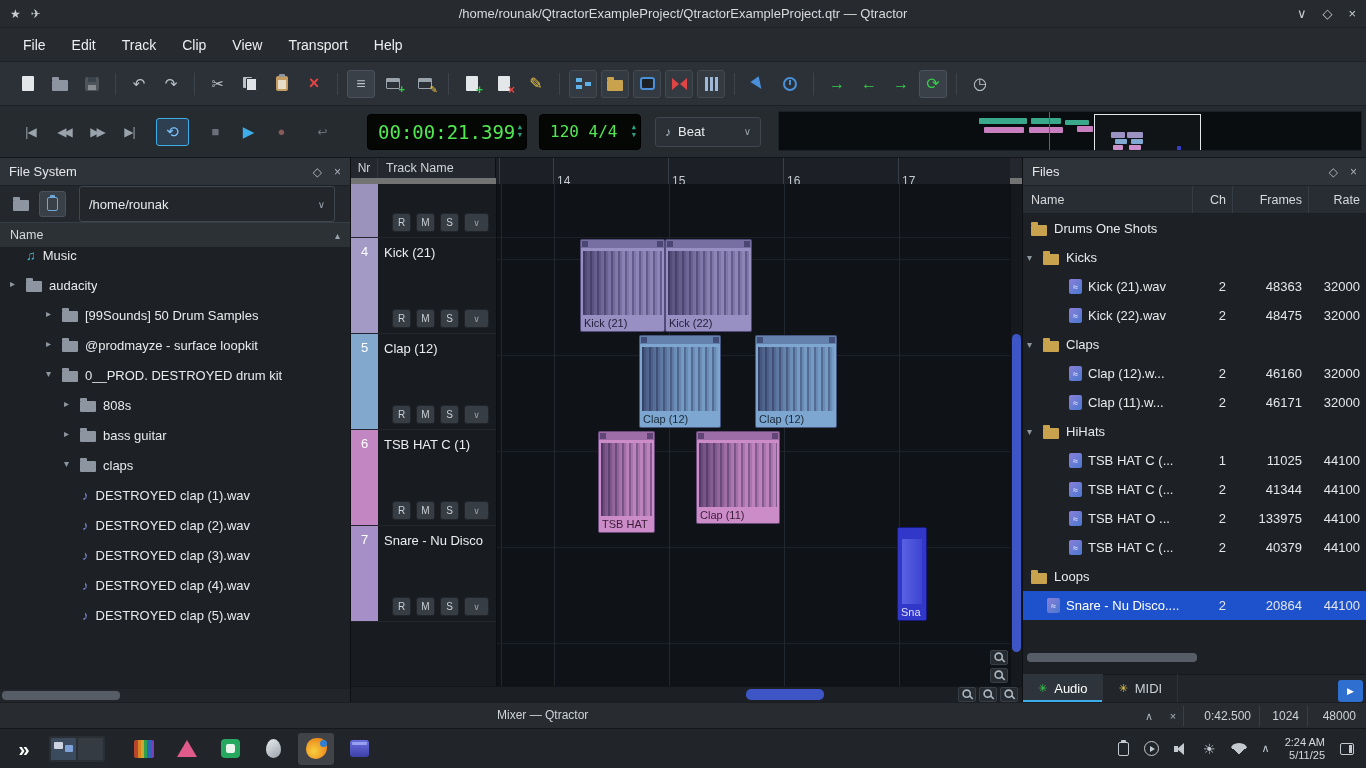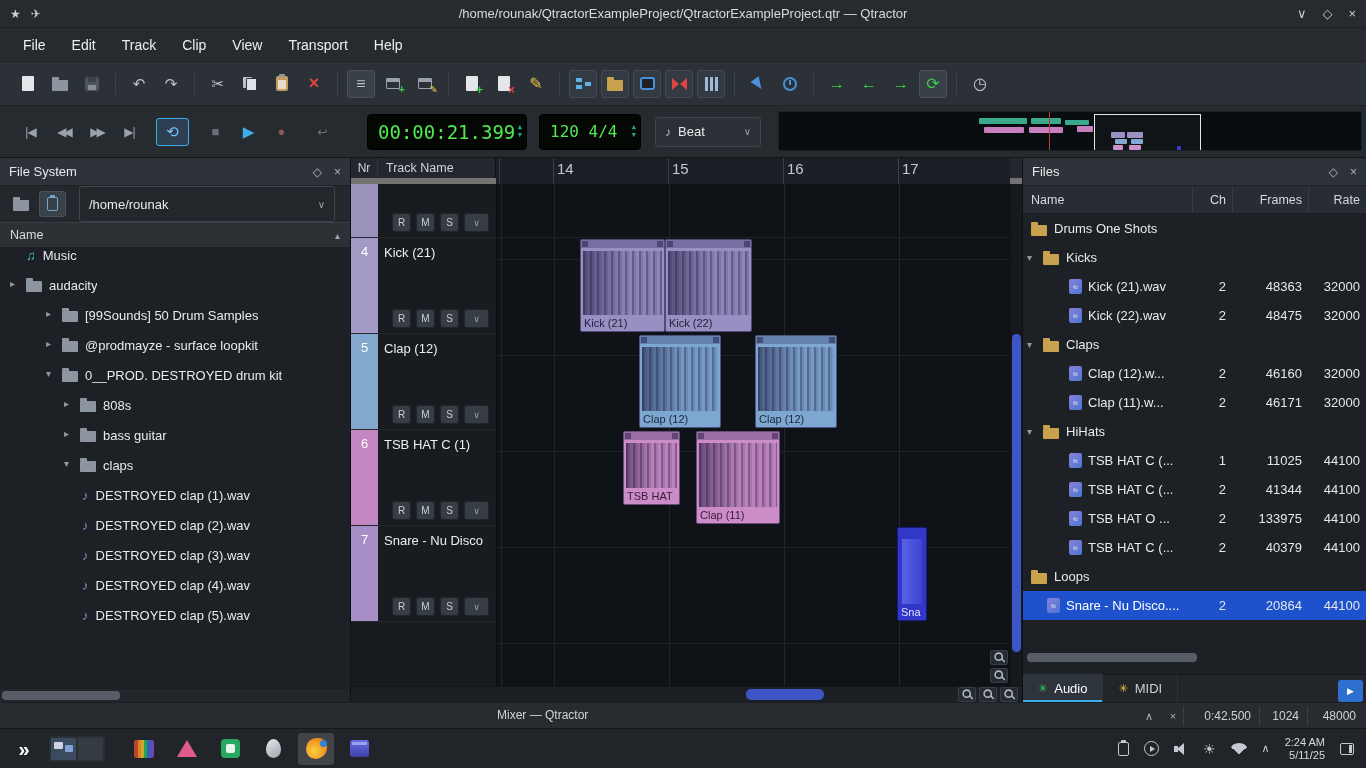--- a/index.html
+++ b/index.html
@@ -117,21 +117,21 @@
   .fs-hscroll{position:absolute;bottom:0;height:14px;left:0;right:0;background:#22262b;border-top:1px solid #1b1e22}
   .fs-hthumb{position:absolute;left:2px;top:2px;height:9px;width:118px;background:#565d66;border-radius:4px}
 
   
   .ta{position:absolute;left:350px;top:0;width:672px;bottom:0;background:#15181c;border-left:1px solid #0e1013}
   .ta-head{position:absolute;top:0;left:0;right:0;height:26px;background:#24282e;border-bottom:6px solid #737373}
   .nrh{position:absolute;left:0;top:0;bottom:0;width:27px;display:flex;align-items:center;justify-content:center;font-size:12px;color:#cfd4d9;border-right:1px solid #31363c;overflow:hidden}
   .tnh{position:absolute;left:27px;top:0;bottom:0;width:118px;display:flex;align-items:center;padding-left:8px;font-size:12.5px;color:#cfd4d9;border-right:1px solid #0e1013}
   .ruler{position:absolute;left:145px;right:12px;top:0;height:26px;background:#1c2026;
     background-image:repeating-linear-gradient(90deg,#3a4049 0 1px,transparent 1px 115px);background-position:57px 0}
-  .rnum{position:absolute;top:2px;font-size:15px;color:#c3c9cf}
+  .rnum{position:absolute;top:16px;font-size:12px;color:#c3c9cf}
   .ta-body{position:absolute;top:26px;left:0;right:0;bottom:16px}
   .tlist{position:absolute;left:0;top:0;width:145px;bottom:0;background:#181b20}
   .trow{position:relative;border-bottom:1px solid #23272d}
   .ncell{position:absolute;left:0;top:0;bottom:0;width:27px}
   .nnum{position:absolute;top:6px;left:0;width:27px;text-align:center;font-size:13px;color:#fff}
   .tname{position:absolute;left:33px;top:7px;right:4px;font-size:13px;color:#eceef0;line-height:1.3}
   .rms{position:absolute;left:41px;bottom:5px;display:flex;gap:5px}
   .rmsb{width:19px;height:19px;background:#373d45;border:1px solid #21252a;border-radius:3px;color:#c9ced4;font-size:10px;display:flex;align-items:center;justify-content:center;flex:none}
   .rmsb.chev{width:25px;color:#9aa2ab;font-size:9px}
   .st-t3{background:#9c93bd}.st-t4{background:#a39ac6}.st-t5{background:#82a9cd}.st-t6{background:#c286c2}.st-t7{background:#a58fc6}
@@ -600,21 +600,21 @@
               <div class="wave"></div>
               <span class="clbl">Clap (12)</span>
             </div>
           <div class="clip clap" style="left:258px;top:151px;width:82px;height:93px">
               <div class="head"></div>
               <div class="h1"></div>
               <div class="h2"></div>
               <div class="wave"></div>
               <span class="clbl">Clap (12)</span>
             </div>
-          <div class="clip hat" style="left:126px;top:247px;width:57px;height:74px">
+          <div class="clip hat" style="left:101px;top:247px;width:57px;height:102px">
               <div class="head"></div>
               <div class="h1"></div>
               <div class="h2"></div>
               <div class="wave"></div>
               <span class="clbl">TSB HAT</span>
             </div>
           <div class="clip hat" style="left:199px;top:247px;width:84px;height:93px">
               <div class="head"></div>
               <div class="h1"></div>
               <div class="h2"></div>

